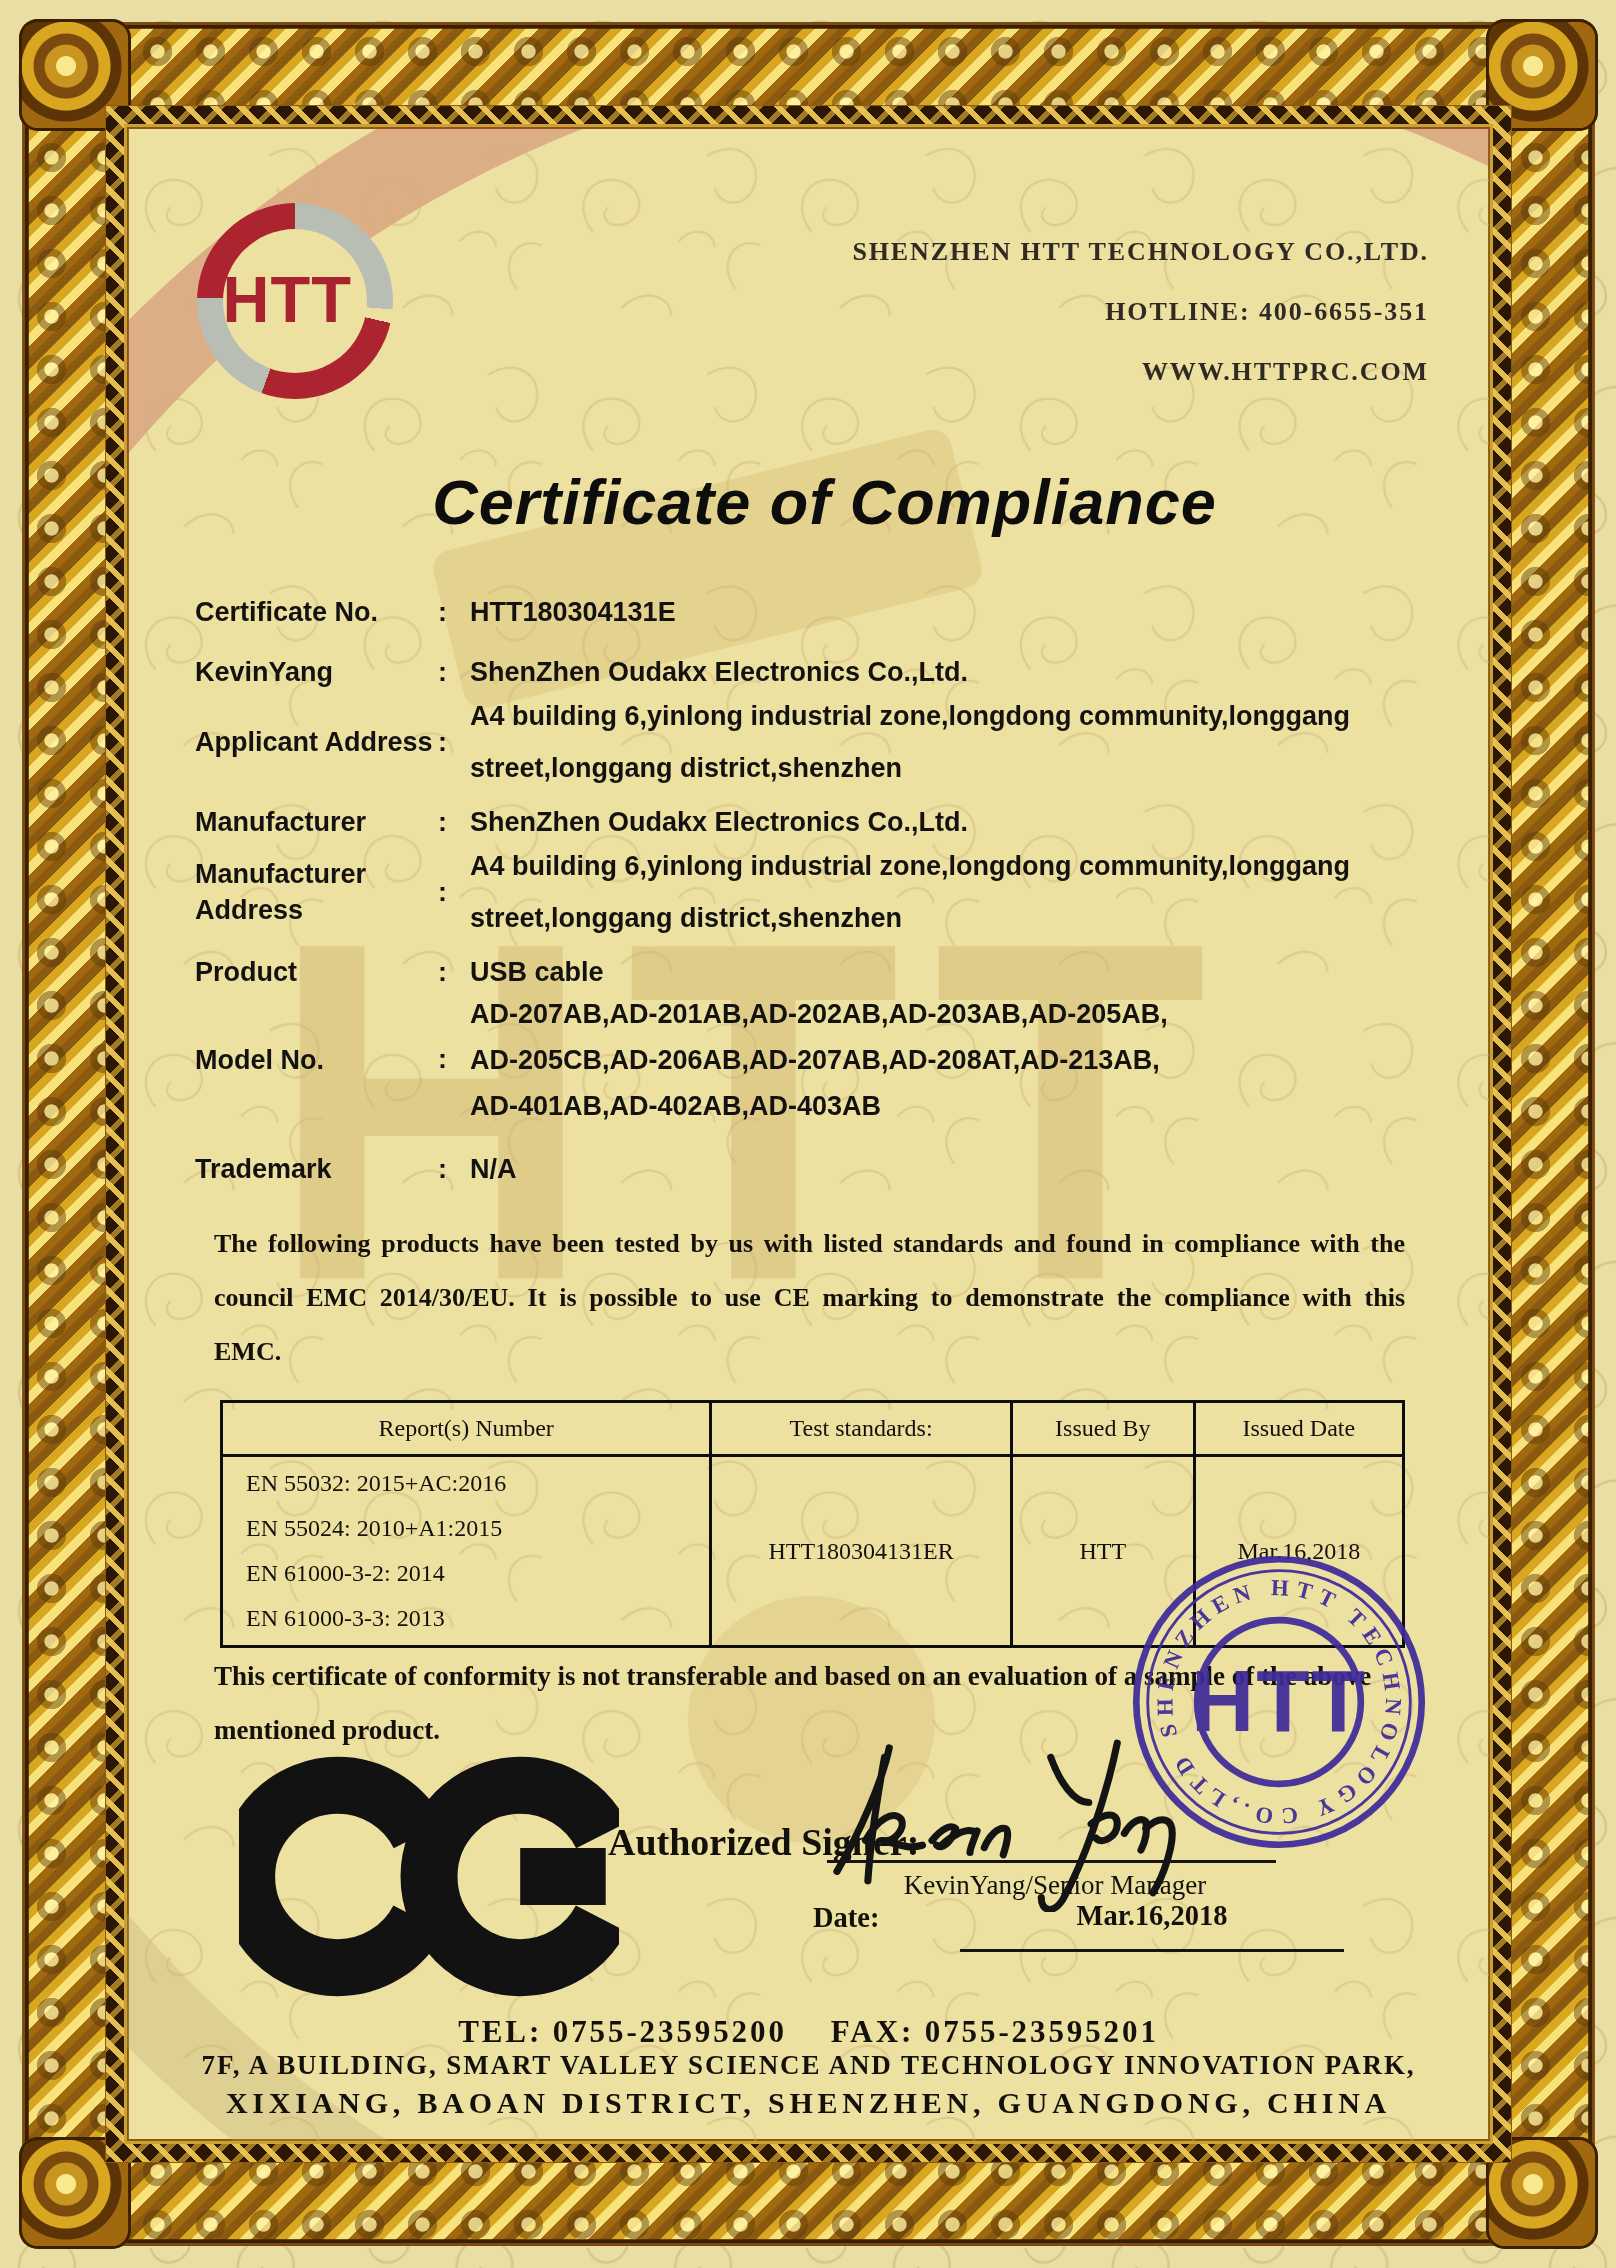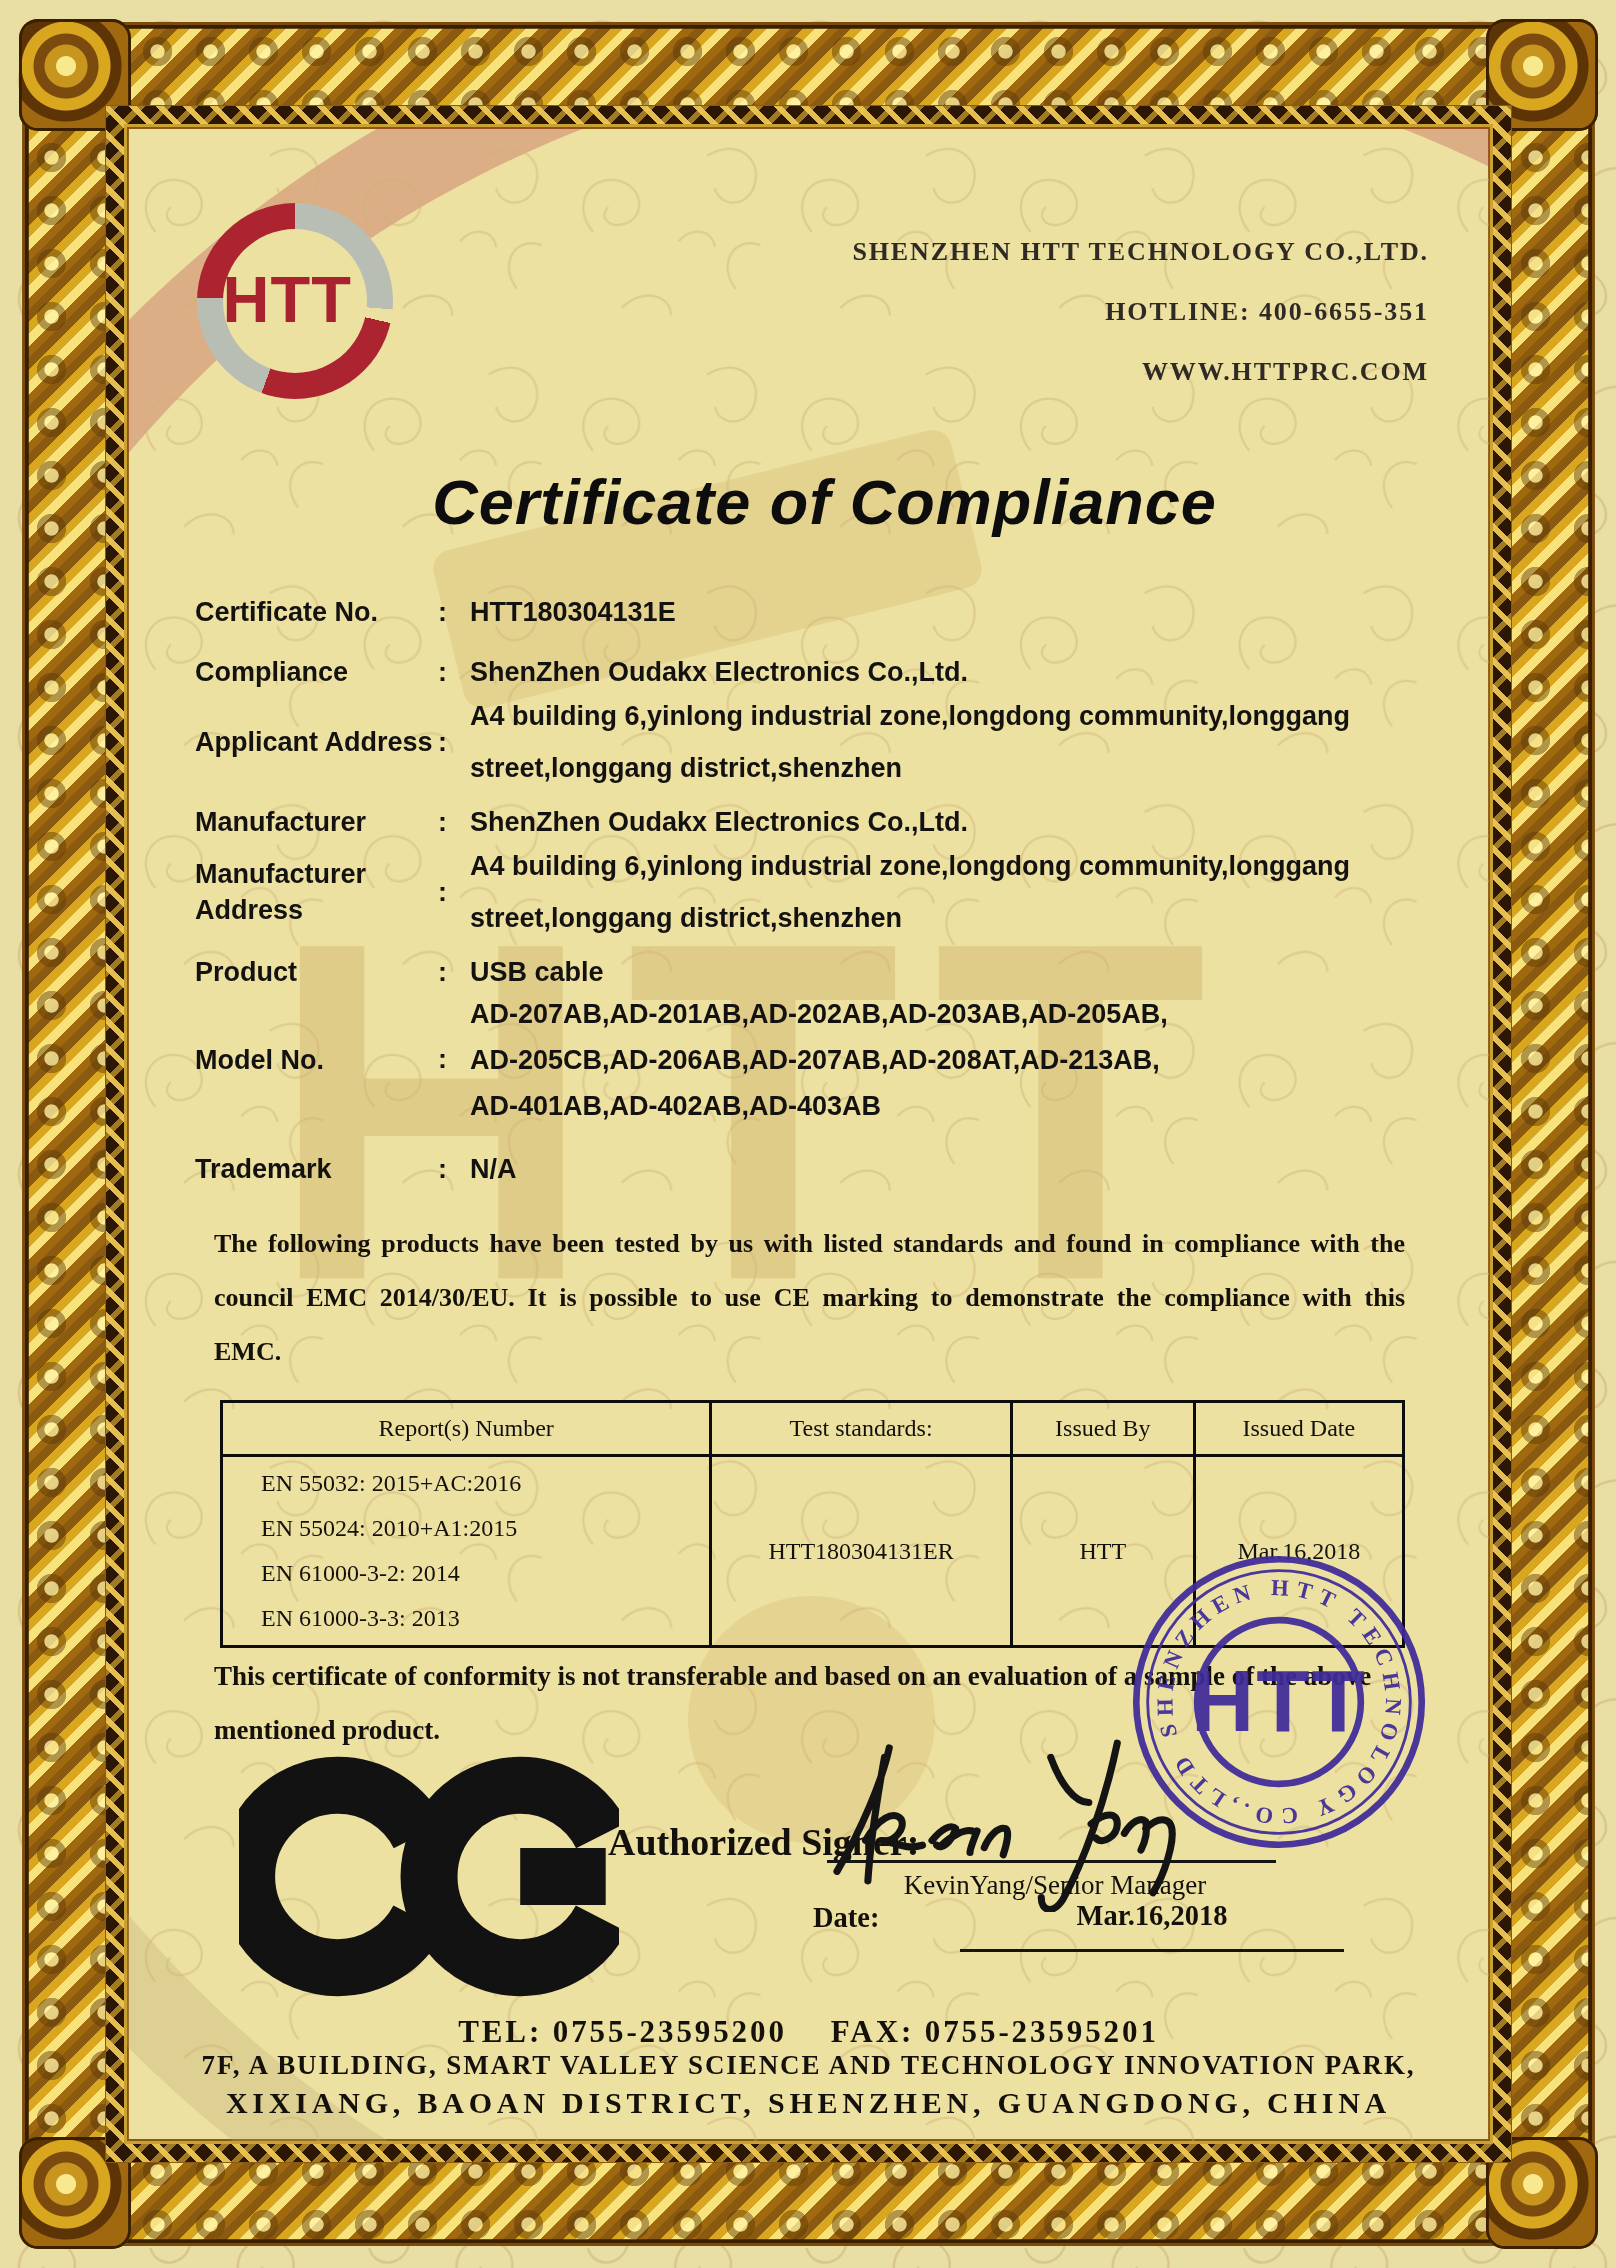--- a/index.html
+++ b/index.html
@@ -76,21 +76,21 @@
     text-align:justify;word-spacing:2.9px;color:#14110d;}
   .disclaimer{left:87px;top:1522px;width:1195px;font-weight:700;font-size:27px;line-height:54px;color:#14110d;}
 
   
   .tbl{left:93px;top:1273px;width:1179px;display:grid;grid-template-columns:41.5% 25.5% 15.5% 17.5%;
     border:3.8px solid #0d0d0d;color:#14110d;}
   .th,.td{border-right:3.8px solid #0d0d0d;display:flex;align-items:center;justify-content:center;font-size:24px;}
   .th{height:51px;border-bottom:3.8px solid #0d0d0d;}
   .th:nth-child(4),.td:nth-child(8){border-right:none;}
   .td{height:188px;}
-  .td.standards{justify-content:flex-start;padding-left:38px;line-height:45px;white-space:pre-line;}
+  .td.standards{justify-content:flex-start;padding-left:23px;line-height:45px;white-space:pre-line;}
 
   
   .ce{left:112px;top:1626px;width:380px;height:247px;}
 
   
   .signer-label{left:481px;top:1693px;font-weight:700;font-size:38px;color:#14110d;}
   .sig-line{left:700px;top:1733px;width:449px;height:2.9px;background:#151515;}
   .sig-svg{left:691px;top:1604px;width:380px;height:181px;}
   .signer-name{left:719px;top:1743px;width:418px;text-align:center;font-size:27px;color:#14110d;}
   .date-label{left:686px;top:1775px;font-weight:700;font-size:28.5px;color:#14110d;}
@@ -169,21 +169,21 @@
       </div>
 
       <div class="z title">Certificate of Compliance</div>
 
       <div class="z f-row r-certno">
         <div class="f-label">Certificate No.</div>
         <div class="f-colon">:</div>
         <div class="f-value">HTT180304131E</div>
       </div>
       <div class="z f-row r-applicant">
-        <div class="f-label">Compliance</div>
+        <div class="f-label">KevinYang</div>
         <div class="f-colon">:</div>
         <div class="f-value">ShenZhen Oudakx Electronics Co.,Ltd.</div>
       </div>
       <div class="z f-row r-aaddr">
         <div class="f-label">Applicant Address</div>
         <div class="f-colon">:</div>
         <div class="f-value">A4 building 6,yinlong industrial zone,longdong community,longgang
 street,longgang district,shenzhen</div>
       </div>
       <div class="z f-row r-manu">

